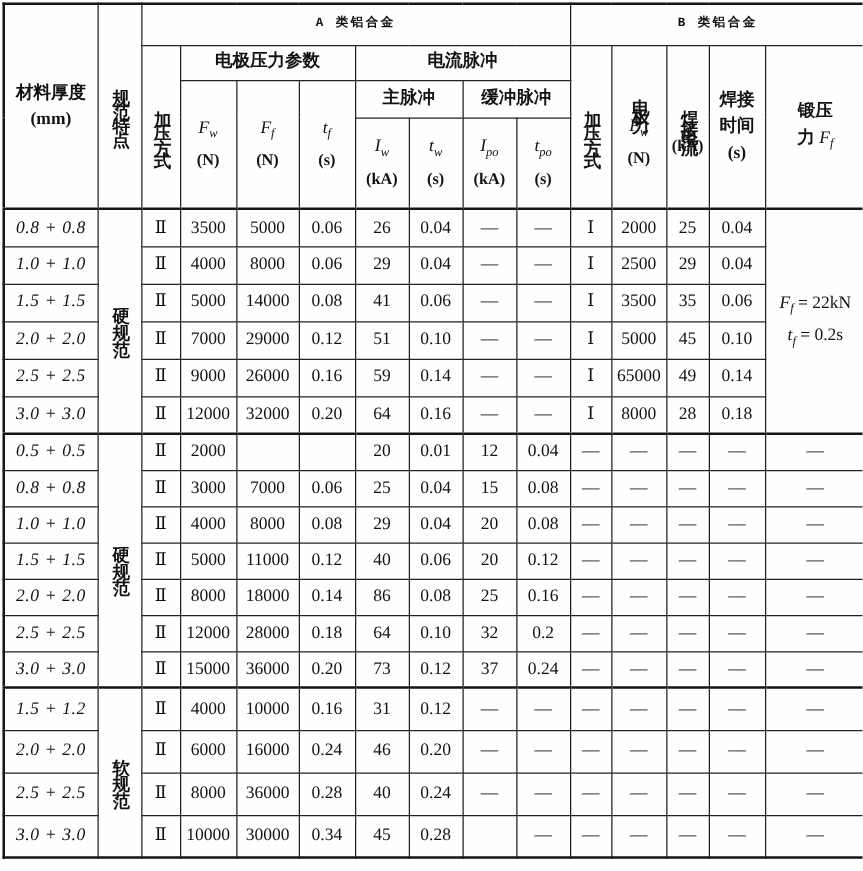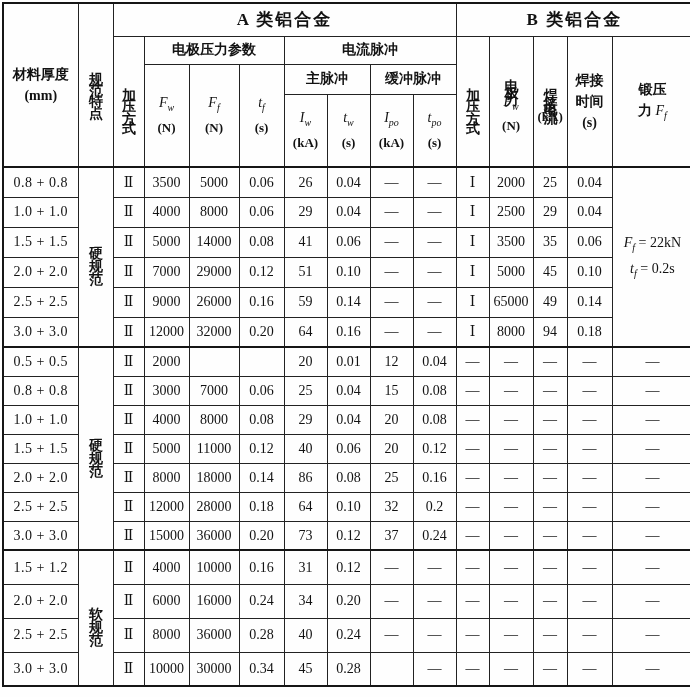--- a/index.html
+++ b/index.html
@@ -10,35 +10,35 @@
   }
   table{border-collapse:collapse;table-layout:fixed;width:686px;border:2px solid #151515;}
   td{
     border:1px solid #222;padding:0;text-align:center;vertical-align:middle;
     font-size:14px;line-height:1.25;overflow:hidden;
   }
   tr.hrow td{font-weight:600;}
   tr.h1{height:33px;} tr.h2{height:28px;} tr.h3{height:30px;} tr.h4{height:73px;}
   .g1row{height:30px;} .g2row{height:29px;} .g3row{height:34px;}
   .gsep td{border-top:2px solid #151515;}
-  .grouptitle{font-size:17px;letter-spacing:2px;}
+  .grouptitle{font-size:10px;letter-spacing:2px;font-family:Liberation Mono, monospace;}
   .vtext{writing-mode:vertical-lr;text-orientation:upright;display:inline-block;letter-spacing:11px;line-height:1;}
   .vtight{letter-spacing:7px;}
   .speccell .vtext{letter-spacing:13px;font-weight:600;}
   .two-line div{line-height:1.5;}
   .sym{font-weight:400;font-style:italic;font-size:14px;}
   .sym sub{font-size:10px;font-style:italic;}
   .symcell .sym{display:block;margin-bottom:5px;}
   .symcell .unit{display:block;font-weight:600;font-size:13px;}
   .vstack{display:flex;flex-direction:column;align-items:center;gap:4px;}
   .vstack .unit{font-weight:600;font-size:13px;}
   .note{font-size:14px;font-weight:400;text-align:center;}
   .note div{margin:5px 0;font-style:normal;}
   .num{font-weight:400;}
-  .thick{font-weight:400;letter-spacing:0.5px;}
+  .thick{font-weight:400;letter-spacing:0.5px;font-style:italic;}
 </style>
 </head>
 <body>
 
 <div class="page">
 <table>
   <colgroup>
     <col style="width:75px">
         <col style="width:35px">
         <col style="width:31px">
@@ -223,21 +223,21 @@
     <td class="num">Ⅱ</td>
     <td class="num">12000</td>
     <td class="num">32000</td>
     <td class="num">0.20</td>
     <td class="num">64</td>
     <td class="num">0.16</td>
     <td class="num">—</td>
     <td class="num">—</td>
     <td class="num">Ⅰ</td>
     <td class="num">8000</td>
-    <td class="num">94</td>
+    <td class="num">28</td>
     <td class="num">0.18</td>
   </tr>
 
   <tr class="g2row gsep">
     <td class="thick">0.5 + 0.5</td>
     <td rowspan="7" class="speccell"><span class="vtext">硬规范</span></td>
     <td class="num">Ⅱ</td>
     <td class="num">2000</td>
     <td class="num"></td>
     <td class="num"></td>
@@ -364,21 +364,21 @@
     <td class="num">—</td>
     <td class="num">—</td>
     <td class="num">—</td>
   </tr>
   <tr class="g3row">
     <td class="thick">2.0 + 2.0</td>
     <td class="num">Ⅱ</td>
     <td class="num">6000</td>
     <td class="num">16000</td>
     <td class="num">0.24</td>
-    <td class="num">34</td>
+    <td class="num">46</td>
     <td class="num">0.20</td>
     <td class="num">—</td>
     <td class="num">—</td>
     <td class="num">—</td>
     <td class="num">—</td>
     <td class="num">—</td>
     <td class="num">—</td>
     <td class="num">—</td>
   </tr>
   <tr class="g3row">

